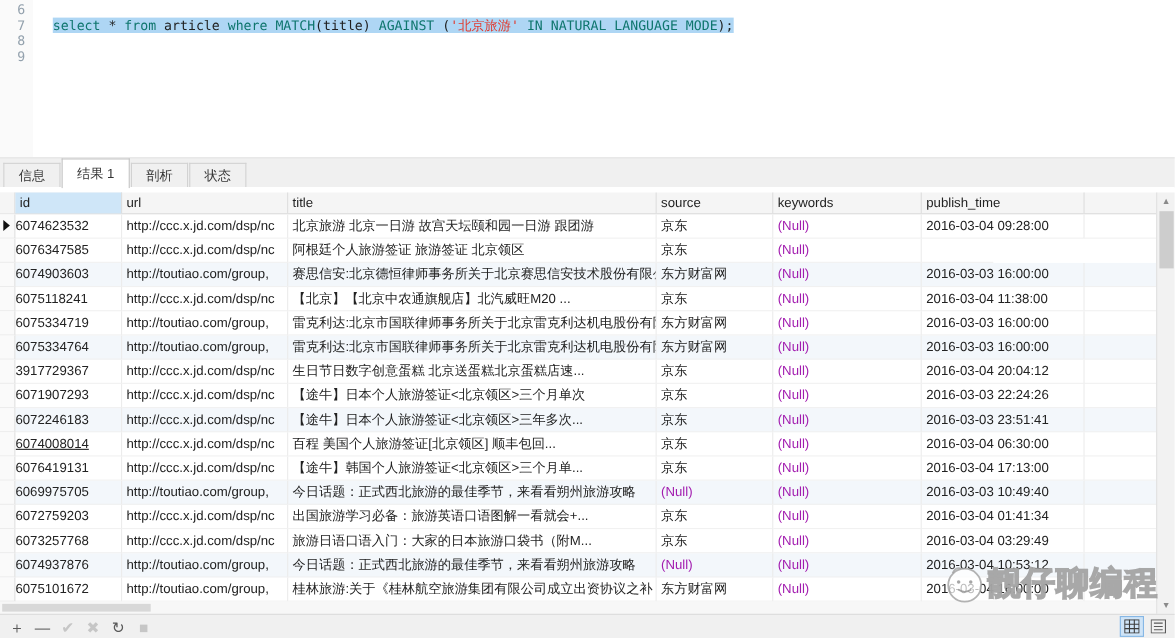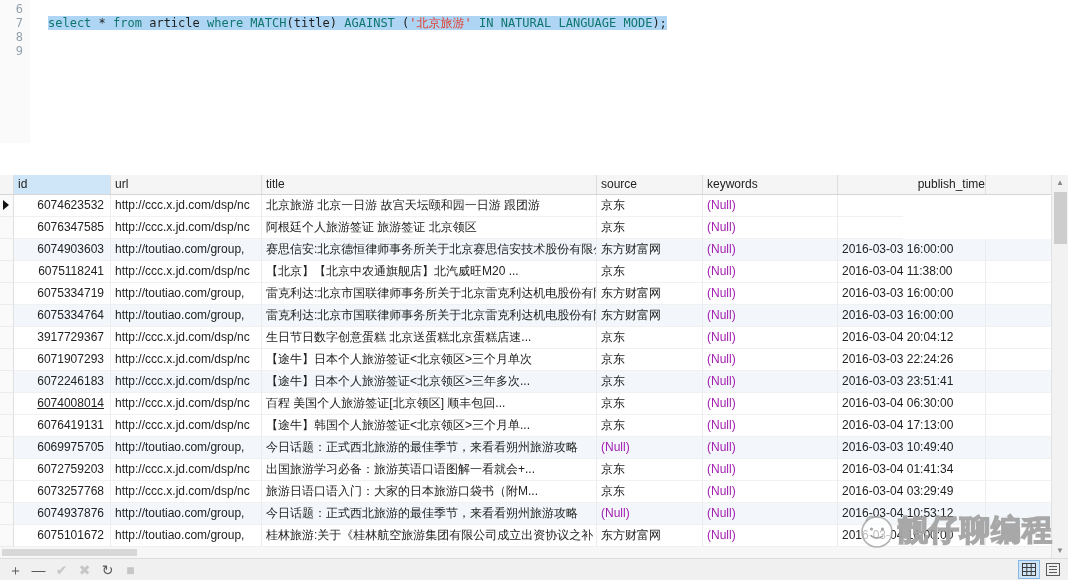--- a/index.html
+++ b/index.html
@@ -30,21 +30,21 @@
   .grid { position:absolute; top:175px; left:0; width:1051px; }
   .g-header { display:flex; height:20px; background:#f5f5f5; border-bottom:1px solid #d5d5d5; }
   .g-header .hc { border-right:1px solid #dedede; padding-left:4px; line-height:19px; color:#222;
                   overflow:hidden; white-space:nowrap; flex:0 0 auto; }
   .g-header .hc.selcol { background:#cfe6f8; }
   .g-header .hc.hgutter { width:14px; padding:0; background:#f5f5f5; }
   .g-row { display:flex; height:22px; background:#fff; }
   .g-row.tint { background:#f3f7fb; }
   .g-row .c { border-right:1px solid #ececec; border-bottom:1px solid #f1f1f1; padding-left:4px;
               line-height:21px; overflow:hidden; white-space:nowrap; flex:0 0 auto; }
-  .g-row .c.num { text-align:right; padding-right:6px; padding-left:0; }
+  .g-row .c.num { padding-right:6px; padding-left:0; }
   .g-row .c.null { color:#a21caf; }
   .g-row .rgutter { width:14px; padding:0; background:#fafafa; border-right:1px solid #e0e0e0;
                     border-bottom:1px solid #ececec; position:relative; }
   .rgutter .arrow { position:absolute; left:3px; top:5px; width:0; height:0;
                     border-left:6px solid #111; border-top:5px solid transparent; border-bottom:5px solid transparent; }
 
   
   .vscroll { position:absolute; top:175px; right:0; width:17px; height:383px; background:#f2f2f2; border-left:1px solid #e2e2e2; }
   .vscroll .arr { height:15px; text-align:center; font-size:8px; line-height:15px; color:#8a8a8a; }
   .vscroll .thumb { position:absolute; top:17px; left:2px; width:13px; height:52px; background:#cdcdcd; }
@@ -77,43 +77,50 @@
   <div class="editor">
     <div class="gutter" id="gutter">
         <div>6</div>
         <div>7</div>
         <div>8</div>
         <div>9</div>
       </div>
     <div class="code" id="code"><div class="code-line"><span></span></div><div class="code-line"><span class="sel"><span class="tok-kw">select</span><span class="tok-pl"> * </span><span class="tok-kw">from</span><span class="tok-pl"> article </span><span class="tok-kw">where</span><span class="tok-pl"> </span><span class="tok-kw">MATCH</span><span class="tok-pl">(title) </span><span class="tok-kw">AGAINST</span><span class="tok-pl"> (</span><span class="tok-str">'北京旅游'</span><span class="tok-pl"> </span><span class="tok-kw">IN NATURAL LANGUAGE MODE</span><span class="tok-pl">);</span></span></div><div class="code-line"><span></span></div><div class="code-line"><span></span></div></div>
   </div>
 
+  <div class="tabbar" id="tabbar">
+      <div class="tab">信息</div>
+      <div class="tab active">结果 1</div>
+      <div class="tab">剖析</div>
+      <div class="tab">状态</div>
+    </div>
   <div class="tab-gap"></div>
 
   <div class="grid">
     <div class="g-header" id="ghead">
         <div class="hc hgutter"></div>
         <div class="hc selcol" style="width: 97px;">id</div>
         <div class="hc" style="width: 151px;">url</div>
         <div class="hc" style="width: 335px;">title</div>
         <div class="hc" style="width: 106px;">source</div>
         <div class="hc" style="width: 135px;">keywords</div>
-        <div class="hc" style="width: 148px; text-align: right;">publish_time</div>
+        <div class="hc" style="width: 148px;">publish_time</div>
         <div class="hc" style="width: 65px; border-right: none;"></div>
       </div>
     <div id="gbody">
         <div class="g-row">
           <div class="rgutter">
             <span class="arrow"></span>
           </div>
           <div class="c num" style="width: 97px;">6074623532</div>
           <div class="c" style="width: 151px;">http://ccc.x.jd.com/dsp/nc</div>
           <div class="c" style="width: 335px;">北京旅游 北京一日游 故宫天坛颐和园一日游 跟团游</div>
           <div class="c" style="width: 106px;">京东</div>
           <div class="c null" style="width: 135px;">(Null)</div>
+          <div class="c" style="width: 148px;">2016-03-04 09:28:00</div>
           <div class="c" style="width: 65px; border-right: none;"></div>
         </div>
         <div class="g-row">
           <div class="rgutter"></div>
           <div class="c num" style="width: 97px;">6076347585</div>
           <div class="c" style="width: 151px;">http://ccc.x.jd.com/dsp/nc</div>
           <div class="c" style="width: 335px;">阿根廷个人旅游签证 旅游签证 北京领区</div>
           <div class="c" style="width: 106px;">京东</div>
           <div class="c null" style="width: 135px;">(Null)</div>
           <div class="c" style="width: 65px; border-right: none;"></div>

